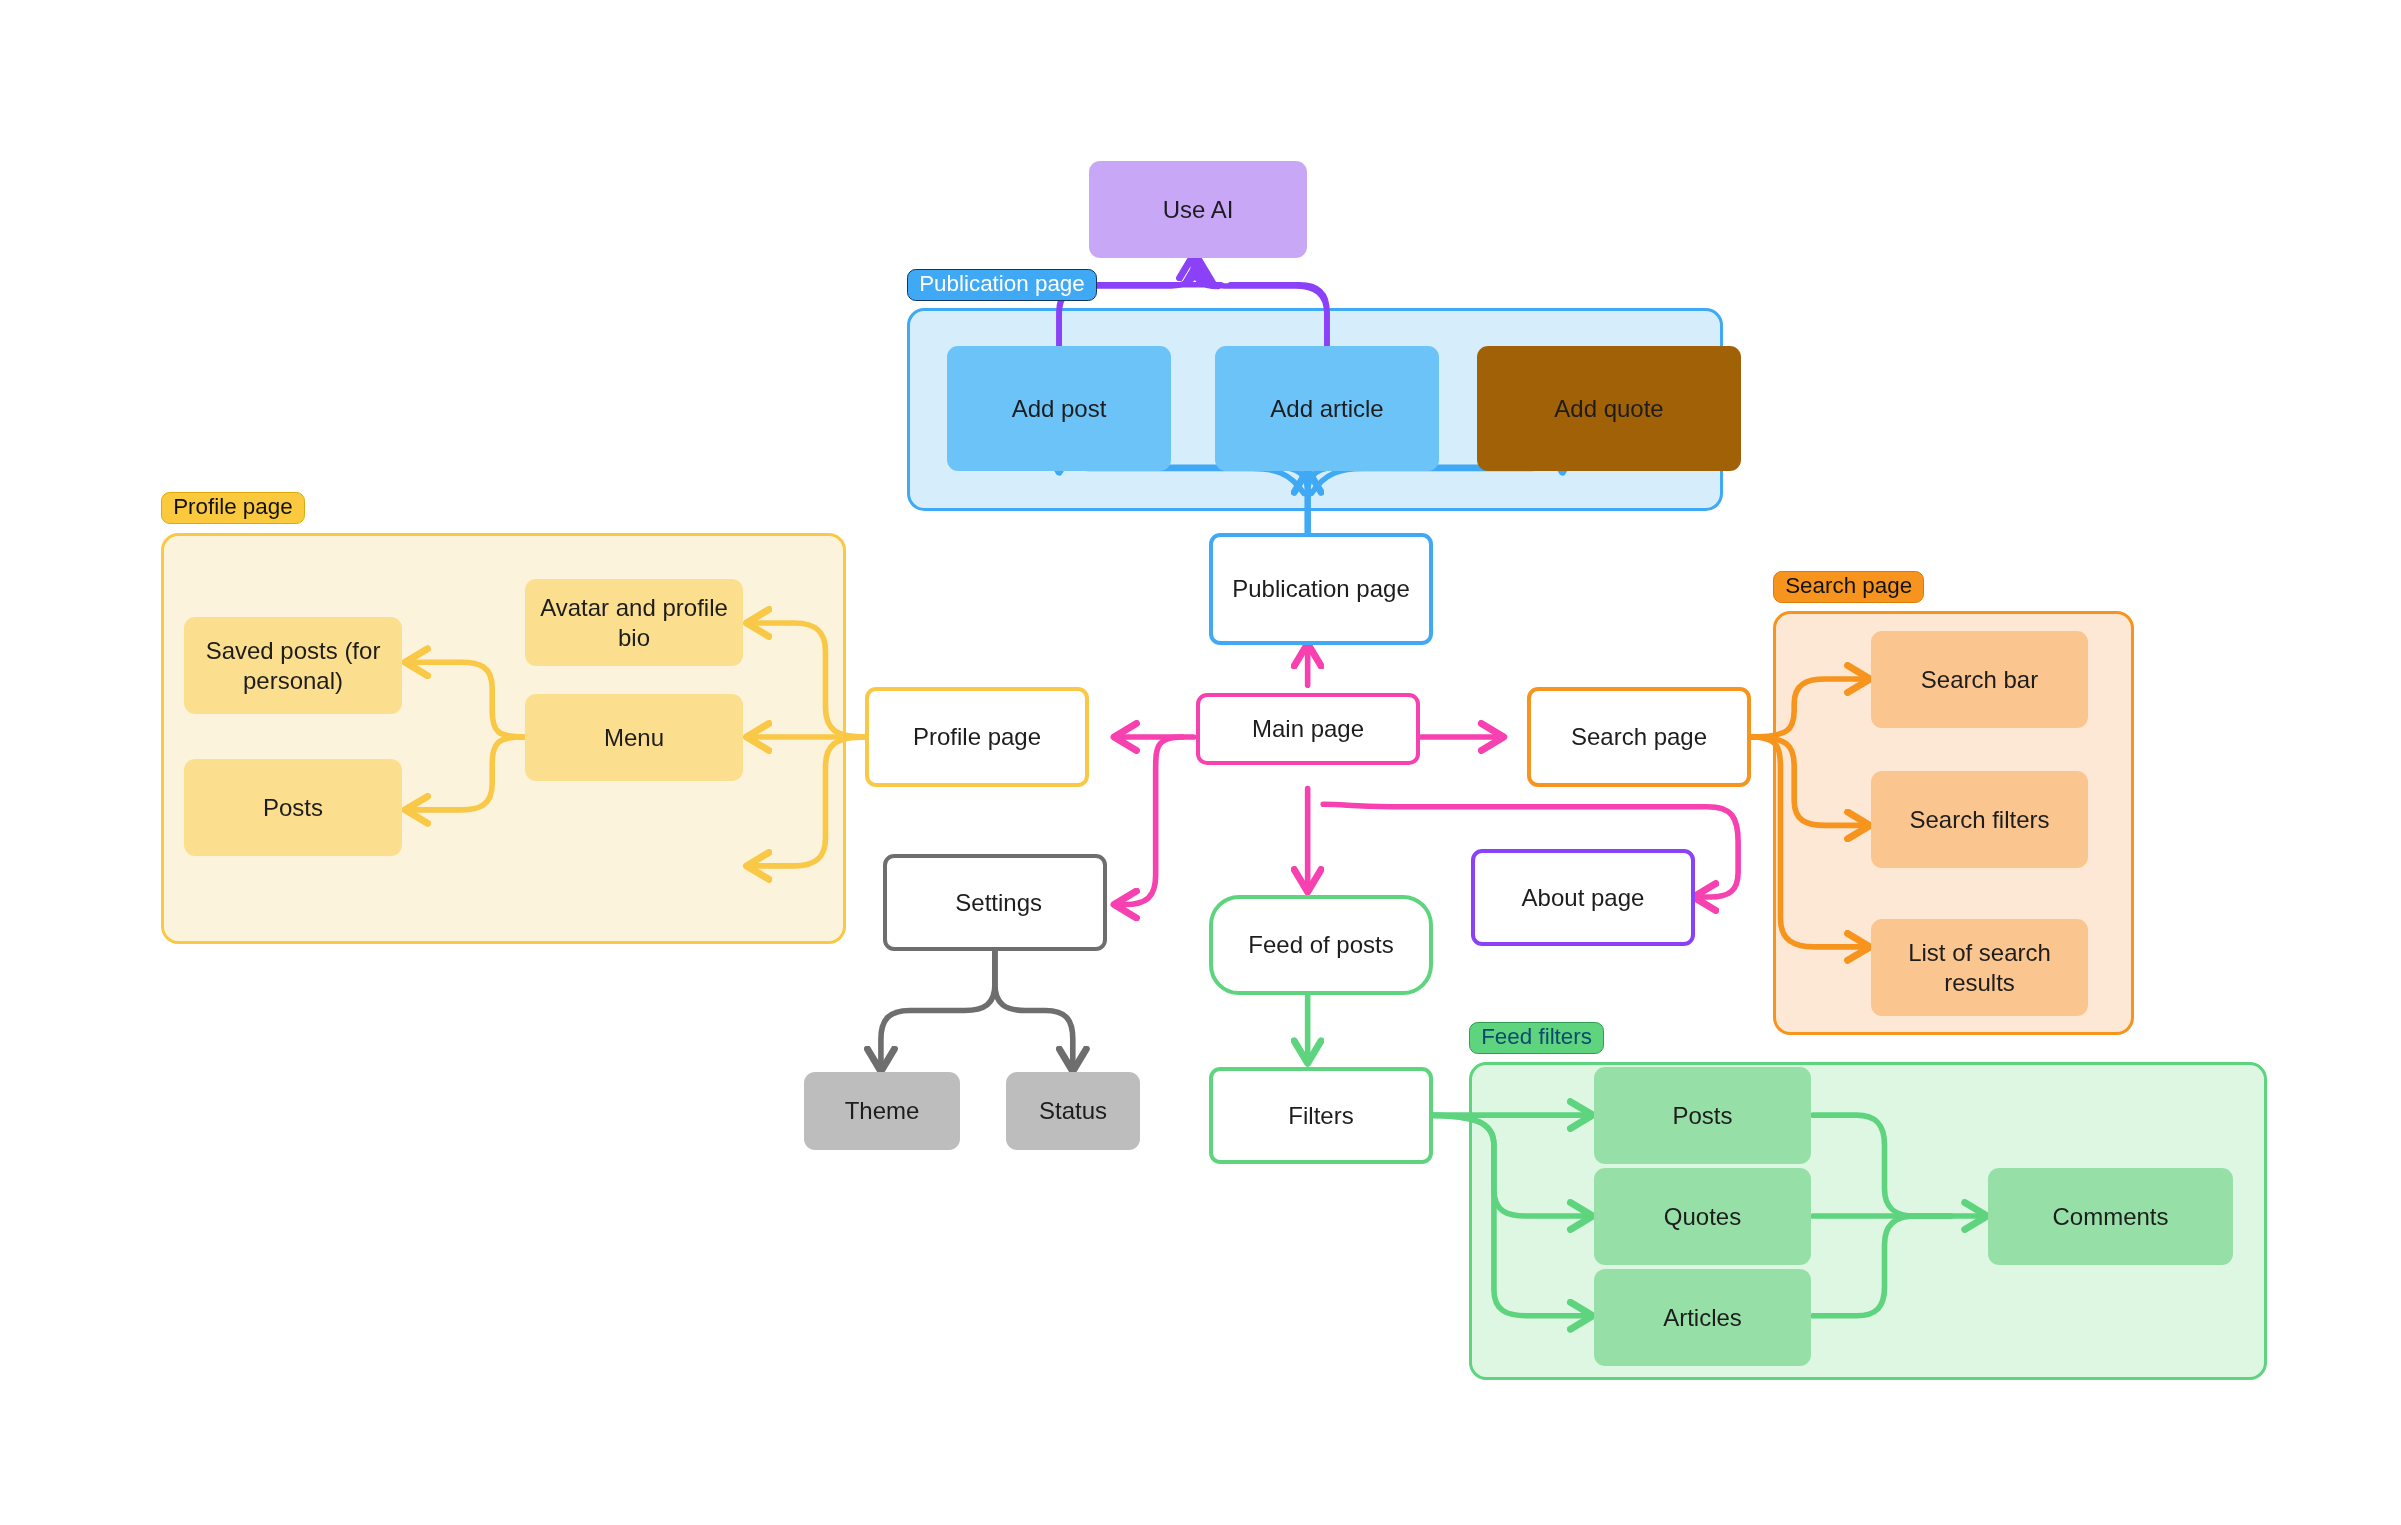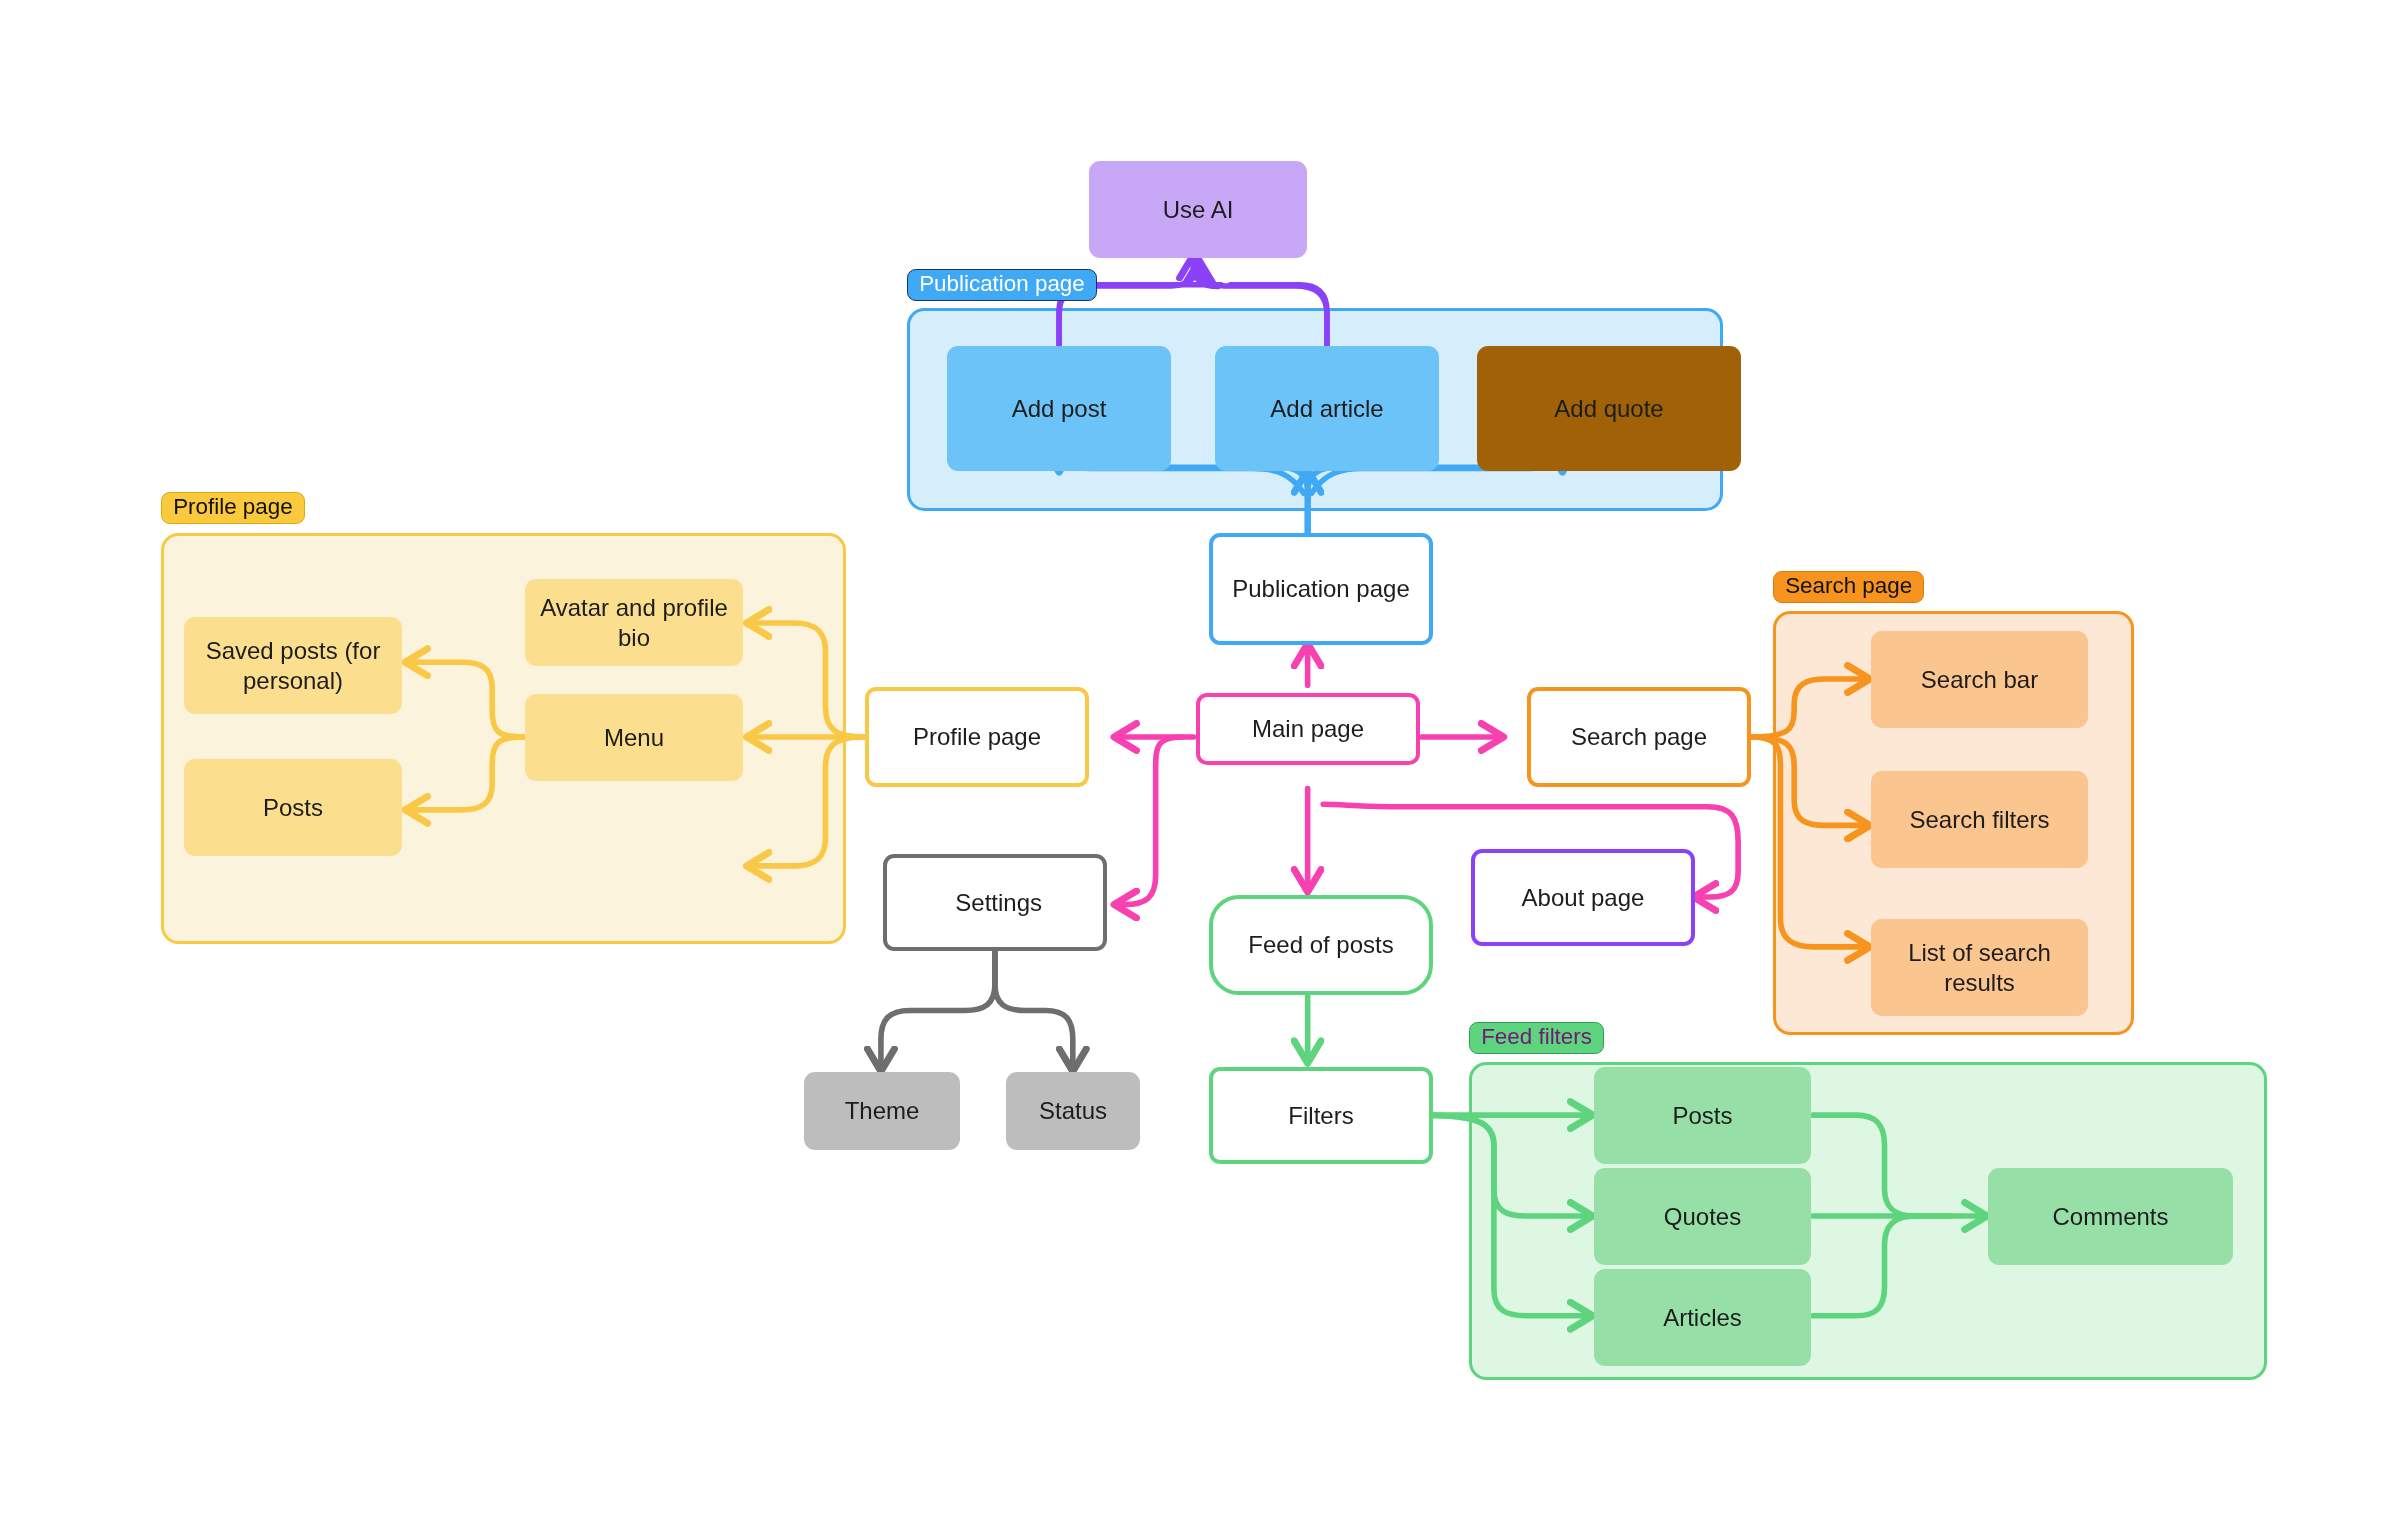--- a/index.html
+++ b/index.html
@@ -170,21 +170,21 @@
   </div>
 
   <div class="group-badge" style="left:161px; top:492px; background:#FBC93D; color:#111111; border:1.9px solid #E0A808;">
     <span>Profile page</span>
   </div>
 
   <div class="group-badge" style="left:1773px; top:571px; background:#F7941E; color:#111111; border:1.9px solid #D97C09;">
     <span>Search page</span>
   </div>
 
-  <div class="group-badge" style="left:1469px; top:1022px; background:#5ED47F; color:#701a75; border:1.9px solid #2E9E51;">
+  <div class="group-badge" style="left:1469px; top:1022px; background:#5ED47F; color:#0c4a6e; border:1.9px solid #2E9E51;">
     <span>Feed filters</span>
   </div>
 
   <div class="node filled" style="left:1089px; top:161px; width:218px; height:97px; background:#C9A7F7;">
     <span>Use AI</span>
   </div>
 
   <div class="node filled" style="left:947px; top:346px; width:224px; height:125px; background:#6CC3F8;">
     <span>Add post</span>
   </div>

